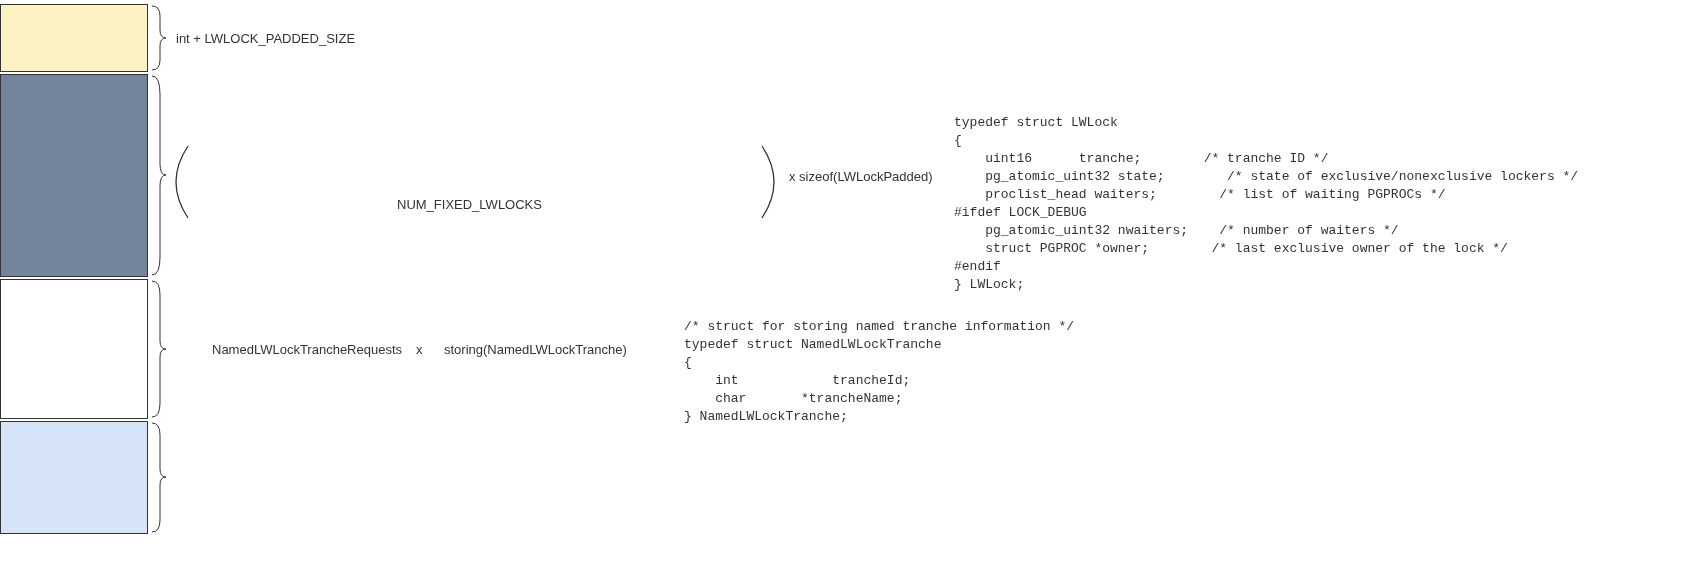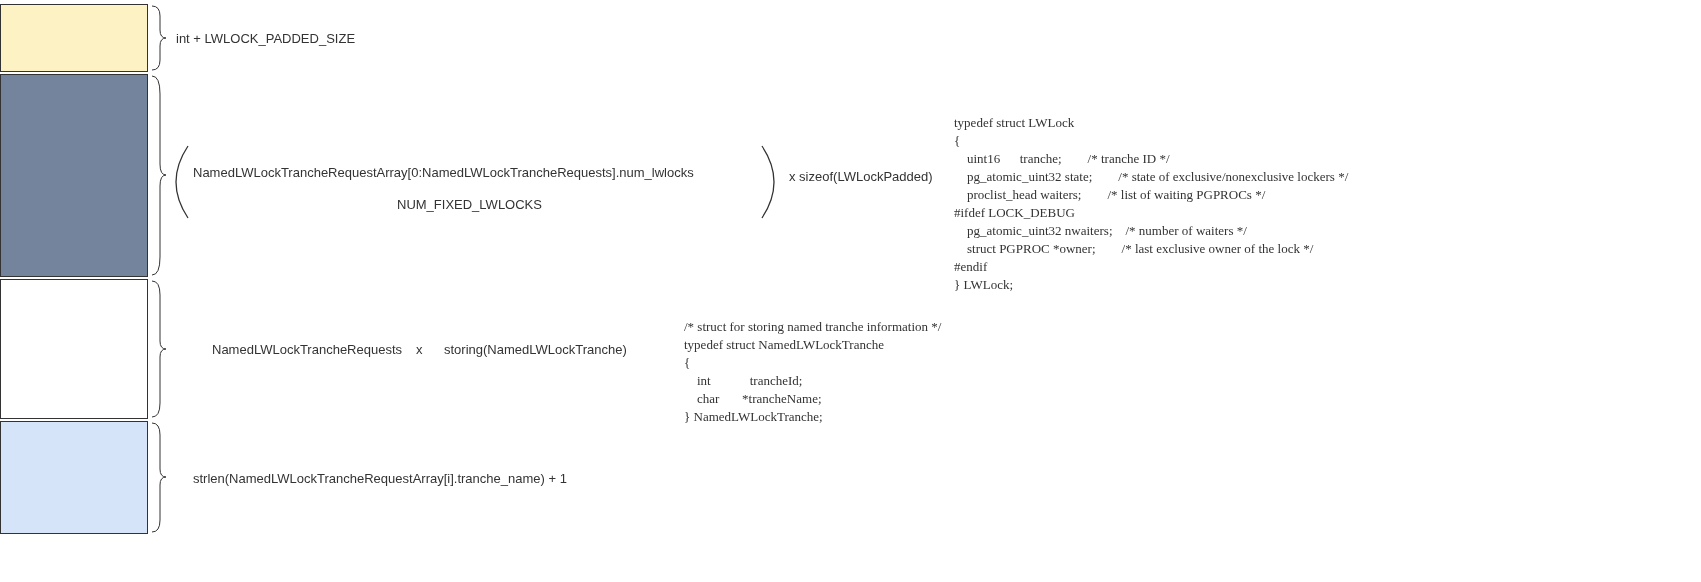--- a/index.html
+++ b/index.html
@@ -32,21 +32,21 @@
     position: absolute;
     white-space: pre;
   }
   .paren {
     position: absolute;
   }
   .paren svg { display: block; }
   .code {
     position: absolute;
     white-space: pre;
-    font-family: Liberation Serif, serif;
+    font-family: Liberation Mono, monospace;
     font-size: 13px;
     line-height: 18px;
   }
 </style>
 </head>
 <body>
 
 <div class="root">
 
   <div class="block" style="top:4px; height:68px; width:148px; background:#fdf2c4;"></div>
@@ -84,30 +84,28 @@
     <svg viewBox="0 0 18 76" width="18" height="76">
       <path d="M14 2 Q2 20 2 38 Q2 56 14 74" fill="none" stroke="#333" stroke-width="1.3"></path>
     </svg>
   </div>
   <div class="paren" style="left:758px; top:144px; width:18px; height:76px;">
     <svg viewBox="0 0 18 76" width="18" height="76">
       <path d="M4 2 Q16 20 16 38 Q16 56 4 74" fill="none" stroke="#333" stroke-width="1.3"></path>
     </svg>
   </div>
 
-  <div class="label-text" style="left:193px; top:165px;">NamedLWLockTrancheRequestArray[0:NamedLWLockTrancheRequests].num_lwlocks</div>
   <div class="label-text" style="left:397px; top:197px;">NUM_FIXED_LWLOCKS</div>
 
   <div class="label-text" style="left:789px; top:169px;">x sizeof(LWLockPadded)</div>
 
   <div class="label-text" style="left:212px; top:342px;">NamedLWLockTrancheRequests</div>
   <div class="label-text" style="left:416px; top:342px;">x</div>
   <div class="label-text" style="left:444px; top:342px;">storing(NamedLWLockTranche)</div>
 
-  <div class="label-text" style="left:193px; top:471px;">strlen(NamedLWLockTrancheRequestArray[i].tranche_name) + 1</div>
 
   <div class="code" style="left:954px; top:114px;">typedef struct LWLock
 {
     uint16      tranche;        /* tranche ID */
     pg_atomic_uint32 state;        /* state of exclusive/nonexclusive lockers */
     proclist_head waiters;        /* list of waiting PGPROCs */
 #ifdef LOCK_DEBUG
     pg_atomic_uint32 nwaiters;    /* number of waiters */
     struct PGPROC *owner;        /* last exclusive owner of the lock */
 #endif

